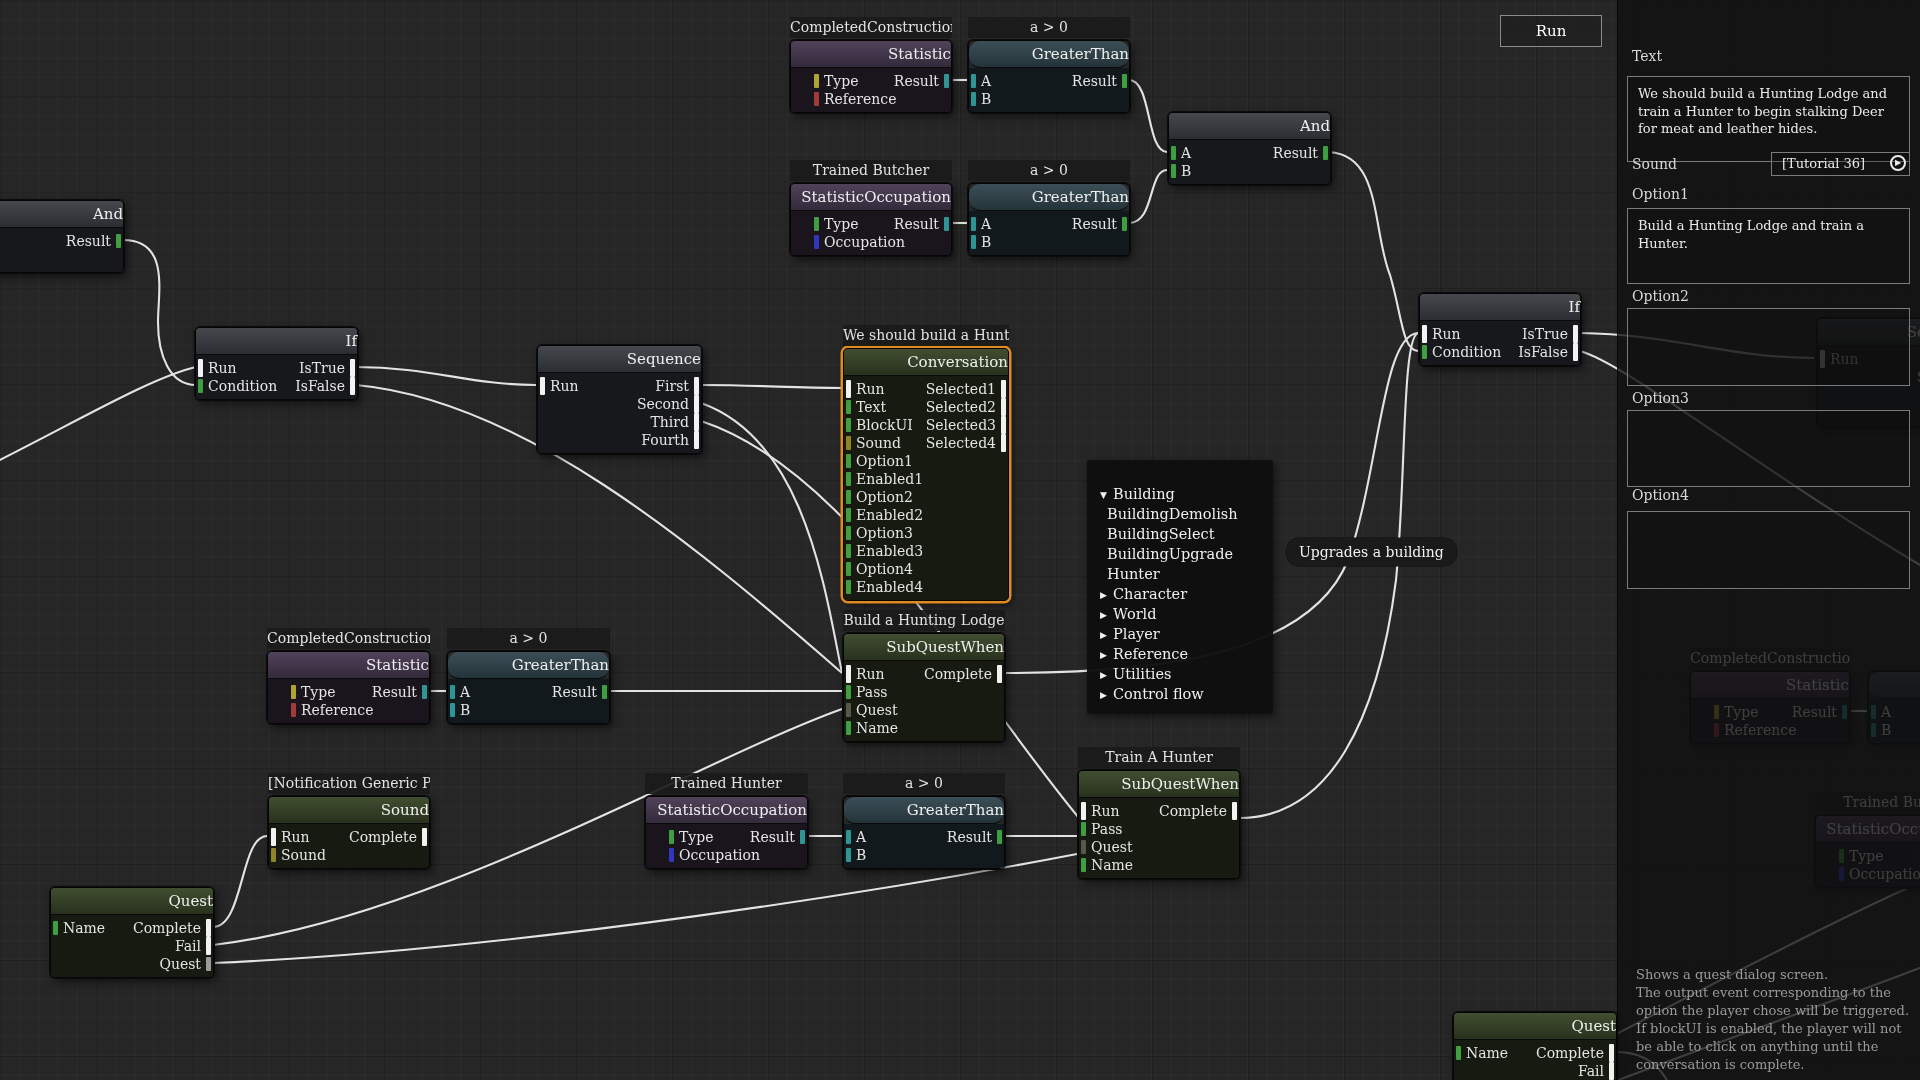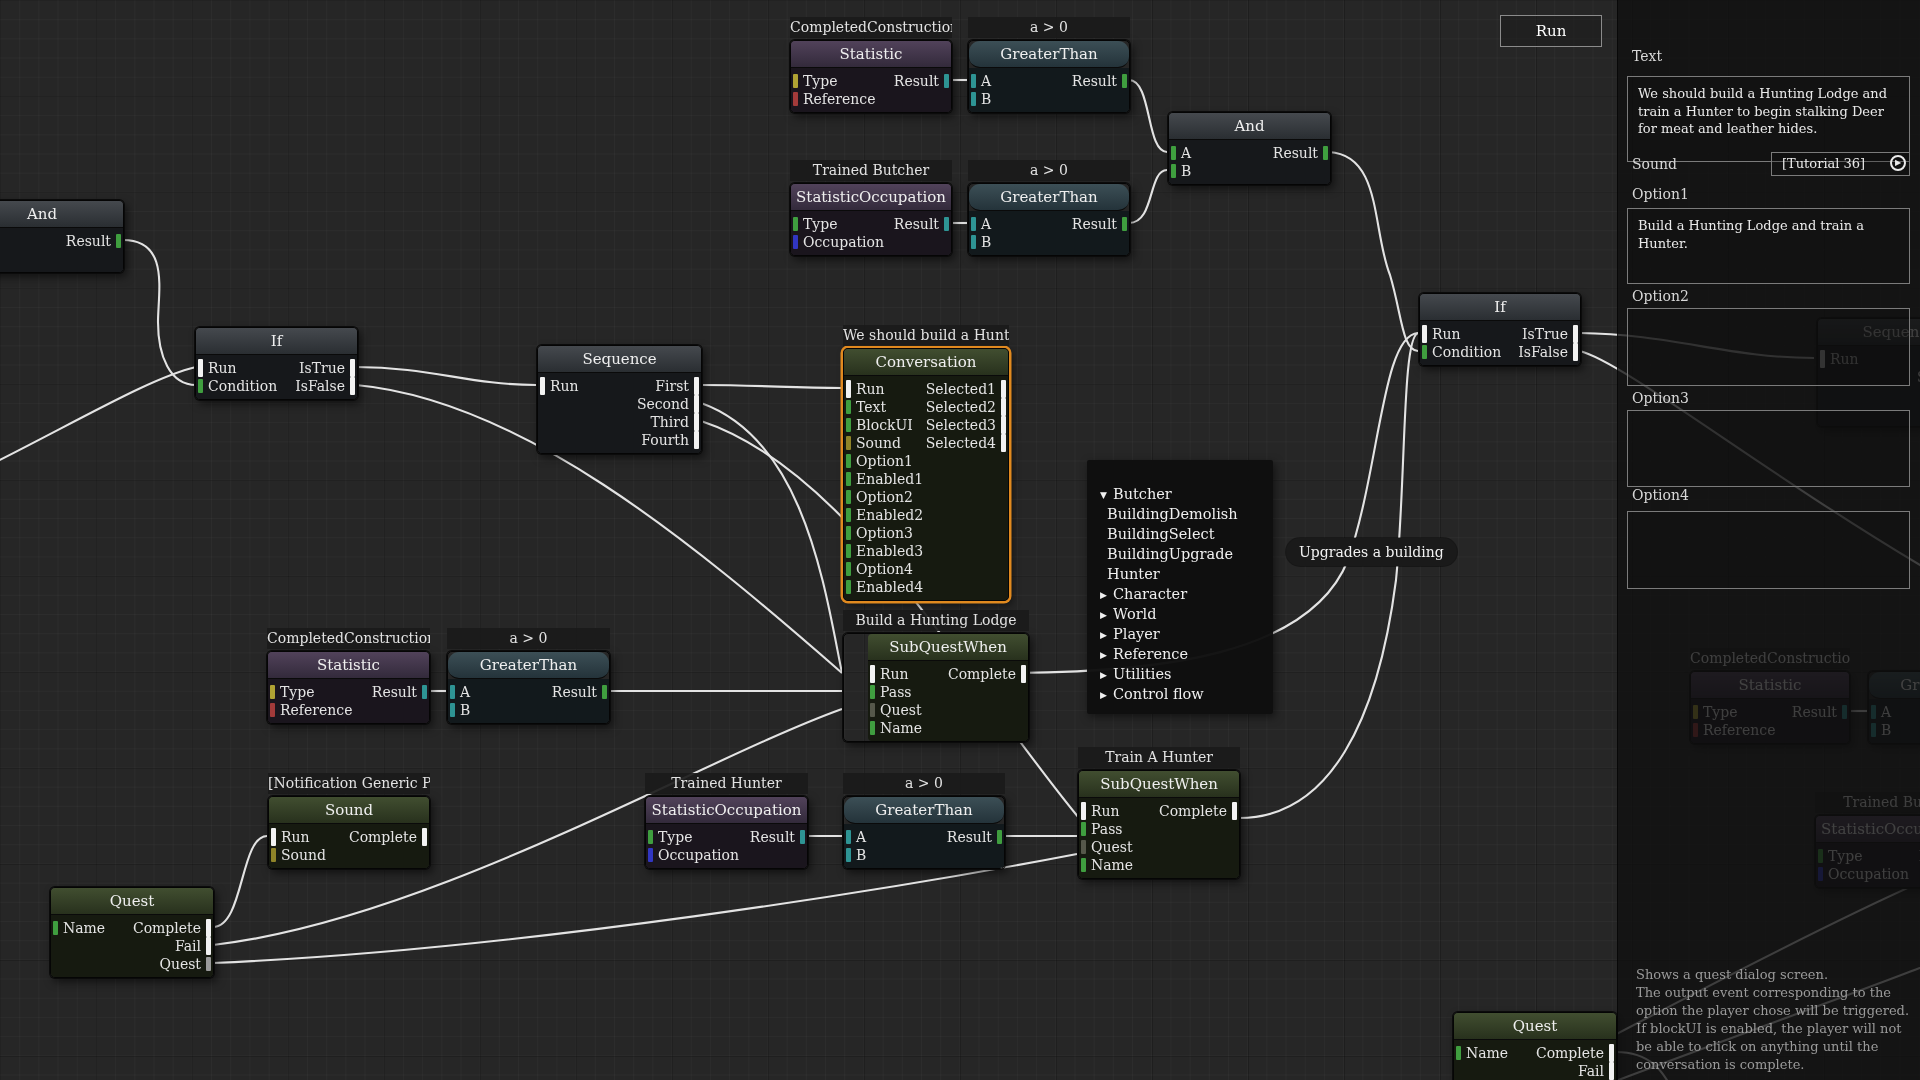--- a/index.html
+++ b/index.html
@@ -17,32 +17,32 @@
   }
   #wires{position:absolute;left:0;top:0;z-index:2;pointer-events:none;}
   #wires path{fill:none;stroke:#e3e3e3;stroke-width:2.1px;}
 
   .node{position:absolute;z-index:3;border-radius:5px;border:1px solid #050505;
         box-shadow:0 0 0 1px #0b0b0b,3px 4px 8px rgba(0,0,0,.55);}
   .node.selected{box-shadow:0 0 0 2.5px #e0891f,3px 4px 8px rgba(0,0,0,.55);}
   .node-label{position:absolute;left:-1px;right:-1px;top:-24px;height:21px;line-height:21px;
         background:rgba(26,26,26,.92);color:#e2e2e2;font-size:14px;text-align:center;
         white-space:nowrap;overflow:hidden;}
-  .node-header{height:26px;line-height:26px;text-align:center;font-size:15px;color:#efefef;
+  .node-header{height:26px;line-height:26px;text-align:right;font-size:15px;color:#efefef;
         border-bottom:1px solid #0a0a0a;border-radius:4px 4px 0 0;}
   .node-body{padding:4px 0;border-radius:0 0 4px 4px;}
   .row{height:18px;position:relative;font-size:14px;}
   .plbl{position:absolute;left:12px;top:0;line-height:18px;color:#e4e4e4;white-space:nowrap;}
   .plbl.r{left:auto;right:12px;}
   .pin{position:absolute;width:5px;height:14px;top:2px;left:2px;border-radius:1px;}
   .pin.r{left:auto;right:2px;}
   .pin.exec{height:18px;top:0;}
 
   .t-purple .node-header{background:linear-gradient(#51425a,#332a3b);}
-  .t-purple .node-body{background:#1a151d;}
+  .t-purple .node-body{background:#1a151d;padding-left:21px;}
   .t-teal .node-header{background:linear-gradient(#3c4f56,#24333a);border-radius:11px;}
   .t-teal .node-body{background:#12191c;}
   .t-gray .node-header{background:linear-gradient(#45494e,#2a2e32);}
   .t-gray .node-body{background:#16181b;}
   .t-green .node-header{background:linear-gradient(#414e30,#28311d);}
   .t-green .node-body{background:#161a10;}
 
   #ctx-menu{position:absolute;left:1087px;top:460px;width:186px;z-index:6;
         background:rgba(14,14,14,.97);border-radius:2px;padding:24px 0 10px 0;
         box-shadow:2px 3px 8px rgba(0,0,0,.5);}
@@ -291,21 +291,21 @@
           <div class="row">
             <span class="pin" style="background: rgb(63, 158, 63);"></span>
             <span class="plbl">Option4</span>
           </div>
           <div class="row">
             <span class="pin" style="background: rgb(63, 158, 63);"></span>
             <span class="plbl">Enabled4</span>
           </div>
         </div>
       </div>
-      <div class="node t-green" style="left: 843px; top: 633px; width: 160px; padding-left: 24px;">
+      <div class="node t-green" style="left: 843px; top: 633px; width: 160px;">
         <div class="node-label">Build a Hunting Lodge</div>
         <div class="node-header">SubQuestWhen</div>
         <div class="node-body">
           <div class="row">
             <span class="pin exec" style="background: rgb(242, 242, 242);"></span>
             <span class="plbl">Run</span>
             <span class="pin r exec" style="background: rgb(242, 242, 242);"></span>
             <span class="plbl r">Complete</span>
           </div>
           <div class="row">
@@ -551,21 +551,21 @@
         <div class="pbox" style="top: 410px; height: 77px;"></div>
         <div class="pfield-label" style="top: 487px;">Option4</div>
         <div class="pbox" style="top: 511px; height: 78px;"></div>
       </div>
     <div id="panel-desc">Shows a quest dialog screen.
 The output event corresponding to the option the player chose will be triggered.
 If blockUI is enabled, the player will not be able to click on anything until the conversation is complete.</div>
   </div>
 
   <div id="ctx-menu">
-      <div class="ctx-item"><span class="arrow">▼</span><span>Butcher</span></div>
+      <div class="ctx-item"><span class="arrow">▼</span><span>Building</span></div>
       <div class="ctx-item child"><span>BuildingDemolish</span></div>
       <div class="ctx-item child"><span>BuildingSelect</span></div>
       <div class="ctx-item child"><span>BuildingUpgrade</span></div>
       <div class="ctx-item child"><span>Hunter</span></div>
       <div class="ctx-item"><span class="arrow">▶</span><span>Character</span></div>
       <div class="ctx-item"><span class="arrow">▶</span><span>World</span></div>
       <div class="ctx-item"><span class="arrow">▶</span><span>Player</span></div>
       <div class="ctx-item"><span class="arrow">▶</span><span>Reference</span></div>
       <div class="ctx-item"><span class="arrow">▶</span><span>Utilities</span></div>
       <div class="ctx-item"><span class="arrow">▶</span><span>Control flow</span></div>

